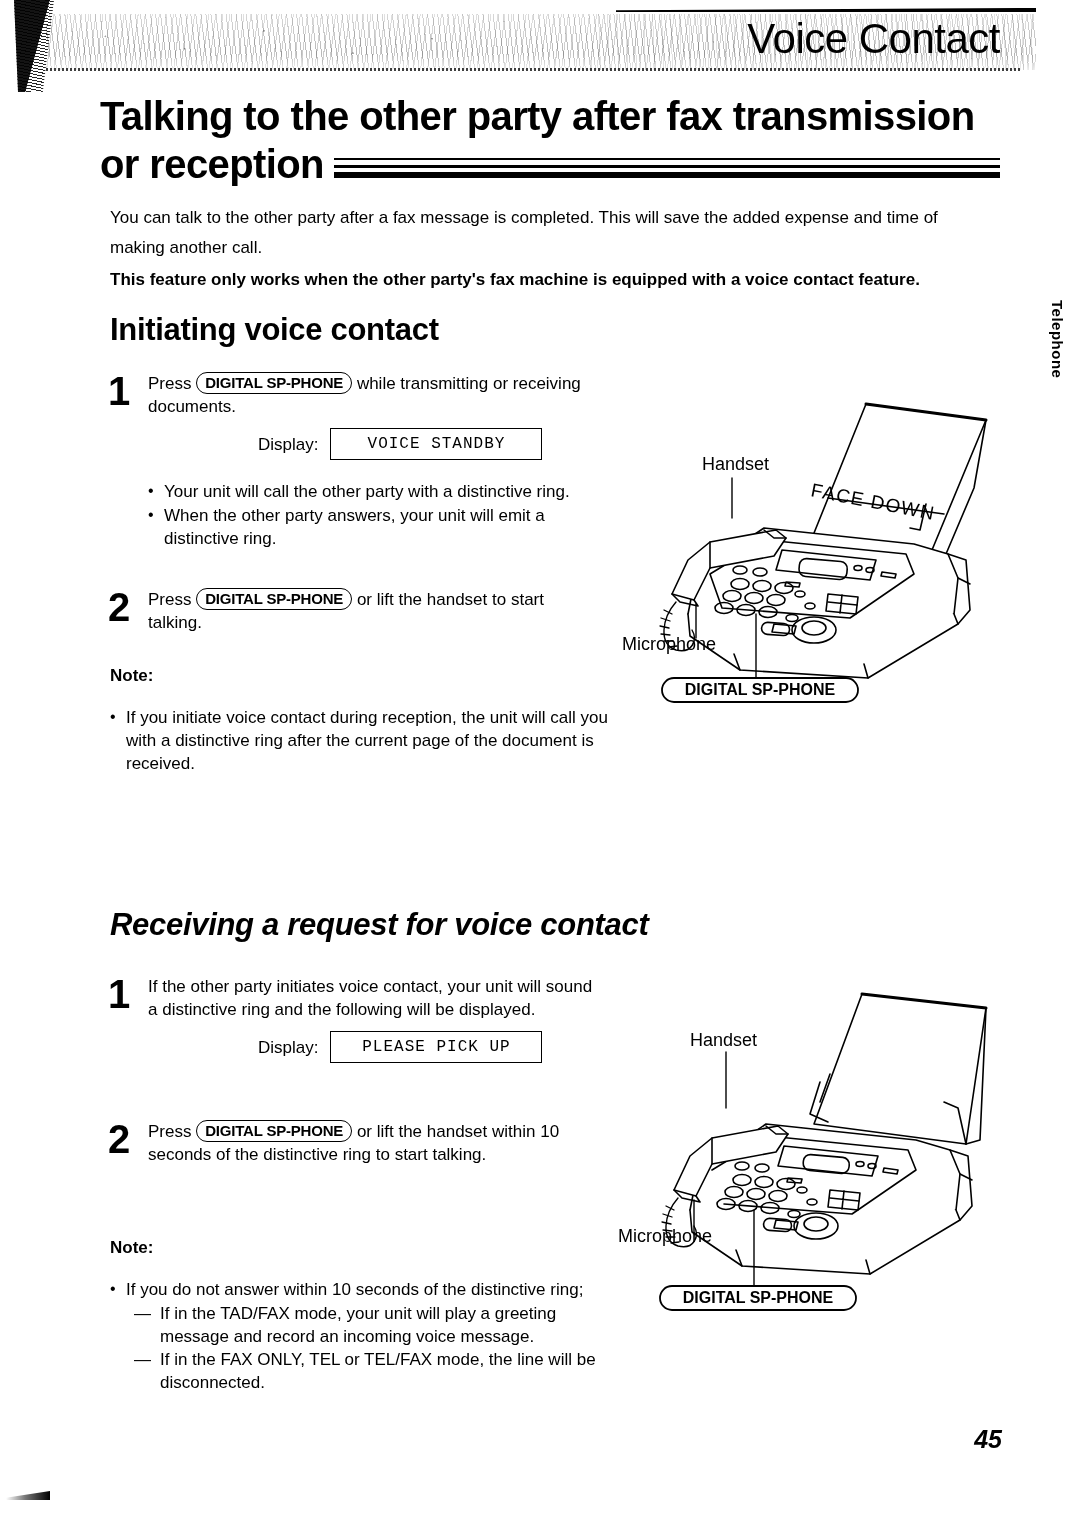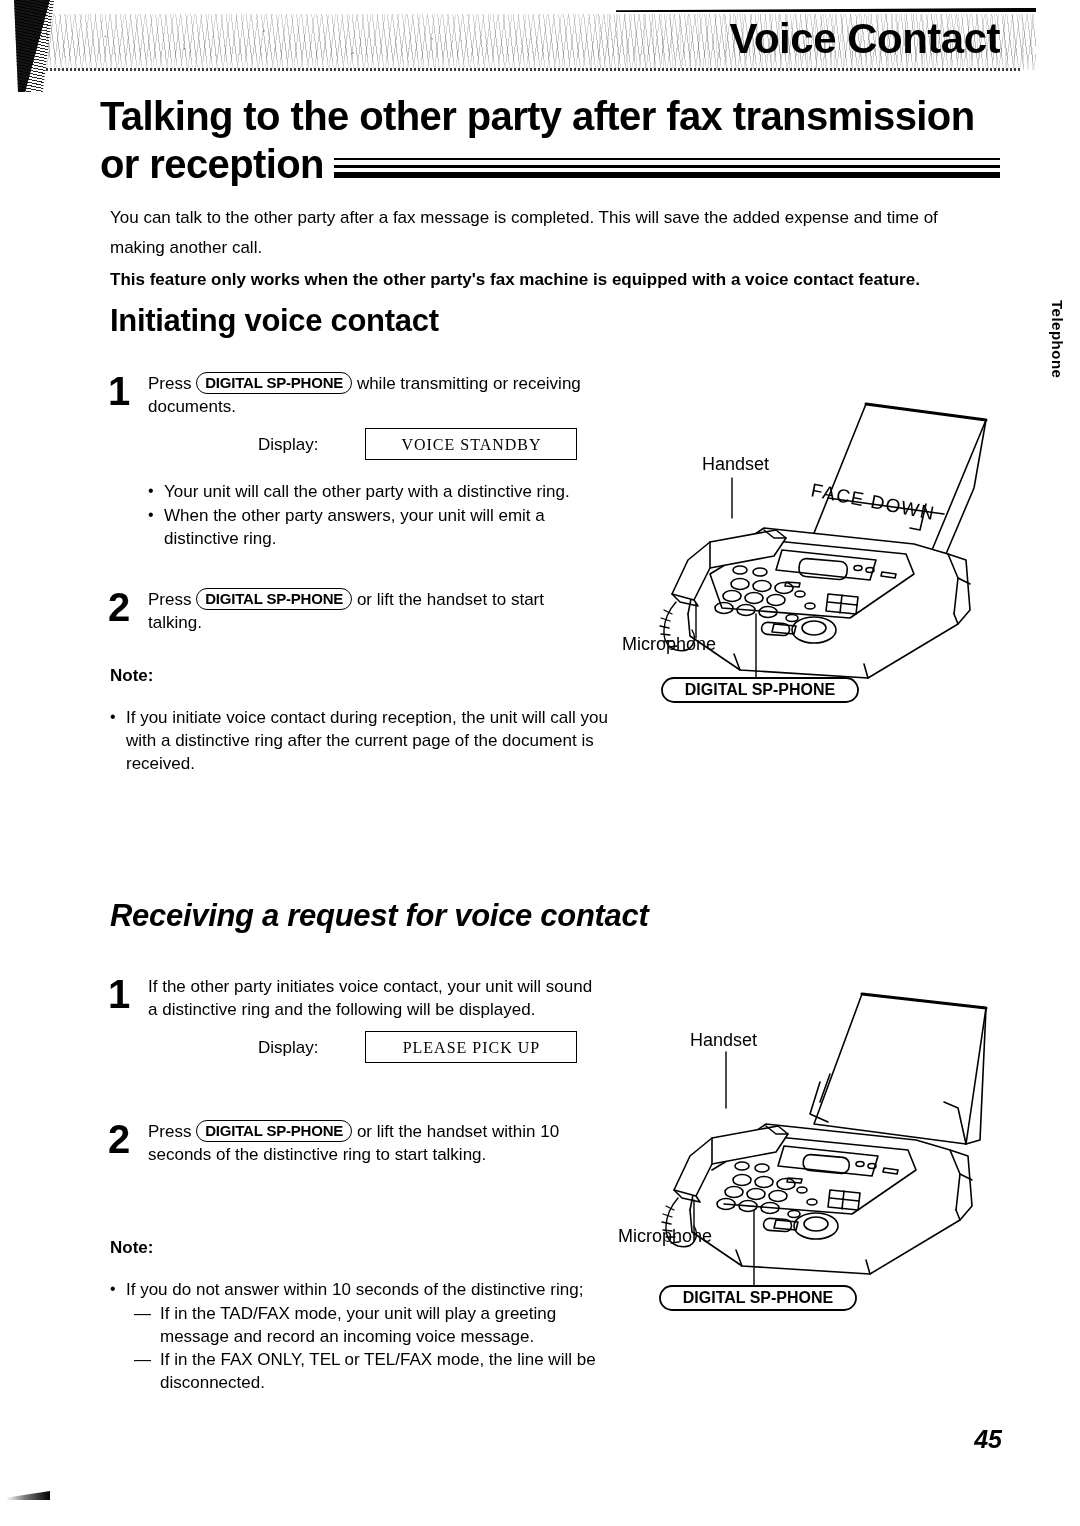--- a/index.html
+++ b/index.html
@@ -92,21 +92,21 @@
     width: 420px;
     height: 4px;
     background: #000;
     clip-path: polygon(0% 55%, 100% 0%, 100% 100%, 0% 100%);
   }
   .banner-title {
     position: absolute;
     right: 36px;
     top: 8px;
     font-size: 42px;
-    font-weight: bold;
+    font-weight: normal;
     letter-spacing: -0.5px;
     line-height: 50px;
     white-space: nowrap;
   }
 
   
   .main-title {
     position: absolute;
     left: 100px;
     top: 92px;
@@ -152,20 +152,21 @@
     margin-top: 2px;
   }
 
   
   .section-h {
     position: absolute;
     left: 110px;
     font-size: 31px;
     font-weight: bold;
     letter-spacing: -0.3px;
+    margin-top: 9px;
   }
   .sec-h-1 { top: 303px; }
   .sec-h-2 { top: 898px; font-style: italic; }
 
   
   .side-tab {
     position: absolute;
     right: 14px;
     top: 300px;
     font-size: 15px;
@@ -224,24 +225,23 @@
   .display-label {
     font-size: 17px;
   }
   .display-box {
     border: 1.6px solid #000;
     width: 210px;
     height: 30px;
     display: flex;
     align-items: center;
     justify-content: center;
-    font-family: Liberation Serif, serif;
+    font-family: Liberation Mono, monospace;
     font-size: 16px;
     letter-spacing: 1px;
-    margin-left: 35px;
   }
 
   
   ul.bl {
     list-style: none;
     margin: 20px 0 0 0;
     padding: 0;
   }
   ul.bl li {
     position: relative;

